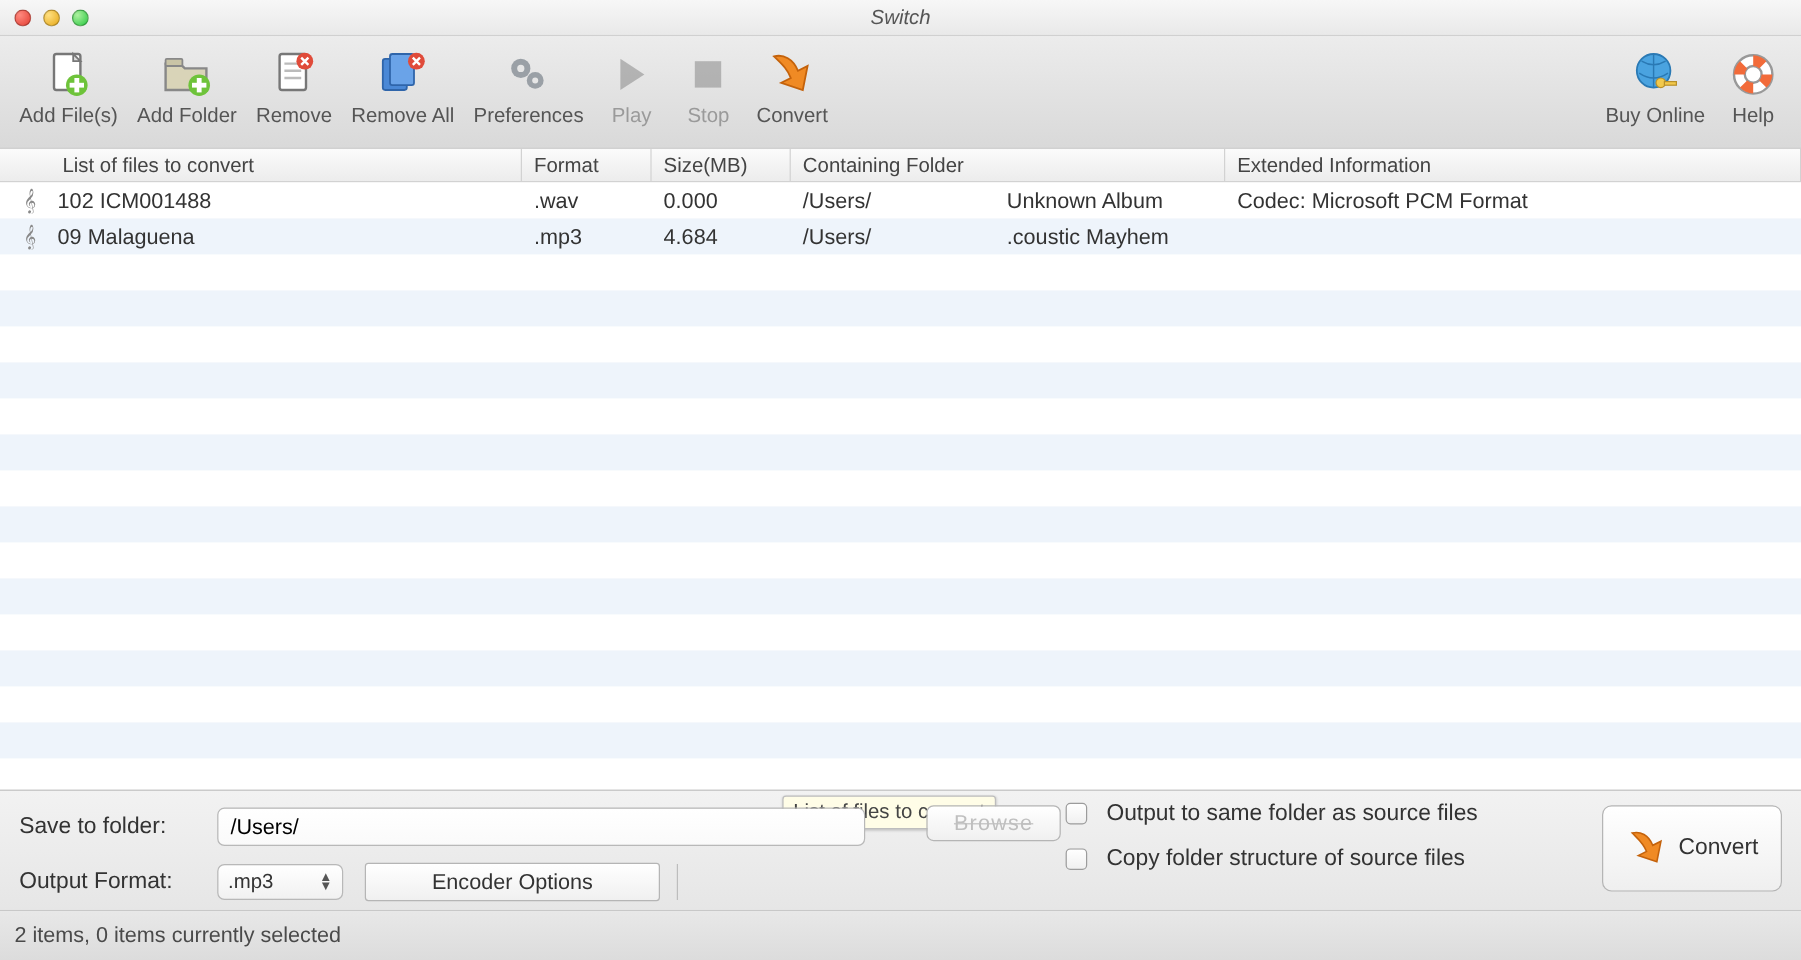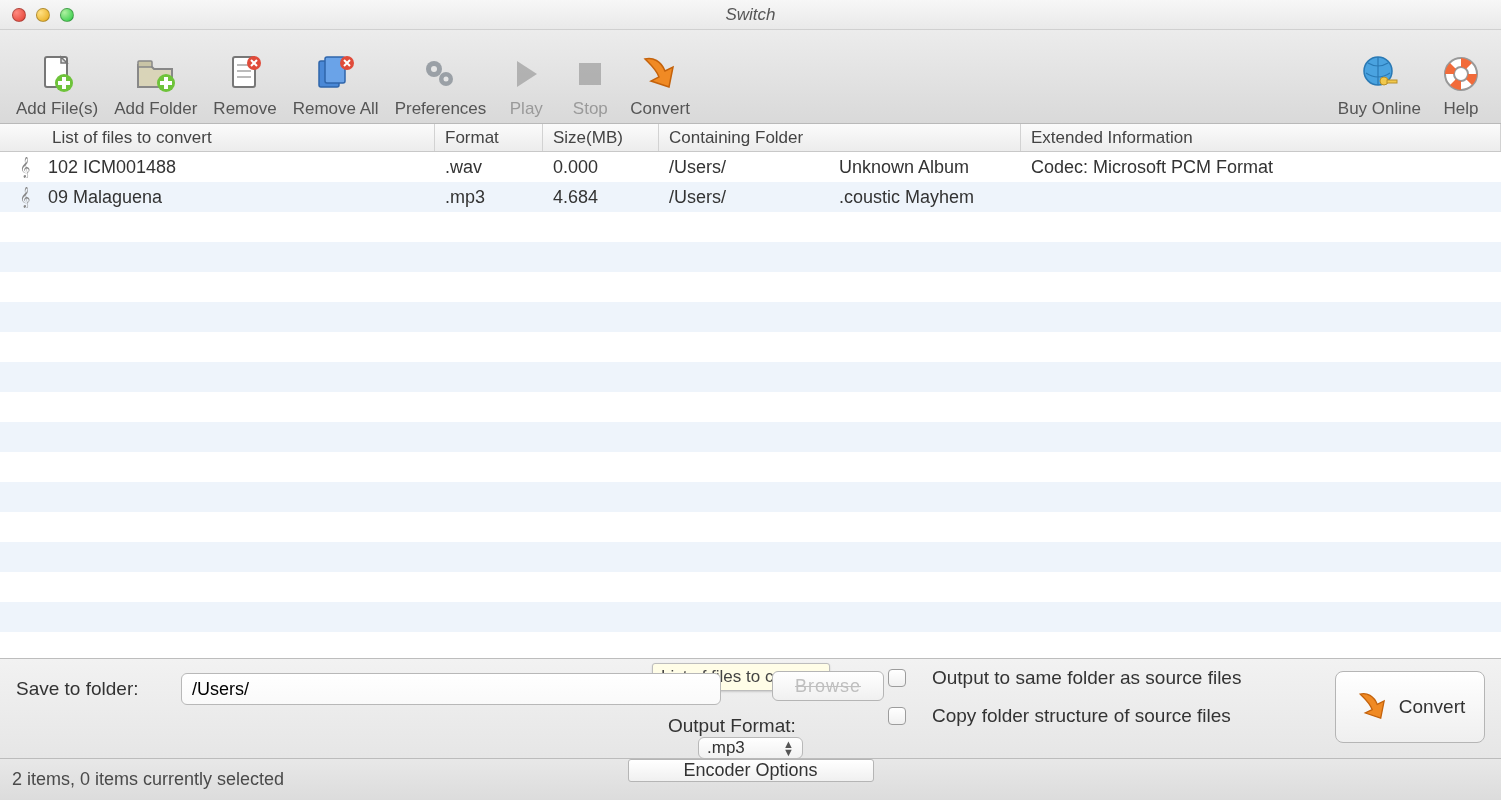--- a/index.html
+++ b/index.html
@@ -8,21 +8,21 @@
 
 .title-bar { height: 30px; background: linear-gradient(#f7f7f7, #e9e9e9); border-bottom: 1px solid #d0d0d0; display: flex; align-items: center; position: relative; font-style: italic; }
 .traffic { display: flex; gap: 10px; padding-left: 12px; }
 .tl { width: 14px; height: 14px; border-radius: 50%; border: 1px solid rgba(0,0,0,.25); }
 .tl.r { background: radial-gradient(circle at 30% 30%, #ff8a80, #e33e32); }
 .tl.y { background: radial-gradient(circle at 30% 30%, #ffe082, #e6a817); }
 .tl.g { background: radial-gradient(circle at 30% 30%, #aef1a0, #28c840); }
 .win-title { position: absolute; left: 0; right: 0; text-align: center; font-size: 17px; color: #555; pointer-events: none; }
 
 
-.toolbar { height: 94px; background: linear-gradient(#ececec, #d9d9d9); border-bottom: 1px solid #b9b9b9; display: flex; align-items: flex-end; padding: 0 8px 4px; }
+.toolbar { height: 94px; background: linear-gradient(#ececec, #d9d9d9); border-bottom: 1px solid #b9b9b9; display: flex; align-items: flex-end; padding: 0 8px 16px; }
 .tool-left { display: flex; }
 .tool-spacer { flex: 1; }
 .tool-right { display: flex; }
 .tool-btn { display: flex; flex-direction: column; align-items: center; justify-content: flex-end; padding: 0 8px; color: #555; cursor: default; }
 .tool-btn .ic { width: 48px; height: 46px; display: flex; align-items: center; justify-content: center; }
 .tool-btn .lbl { font-size: 17px; color: #555; margin-top: 2px; white-space: nowrap; }
 .tool-btn.dis .lbl { color: #9a9a9a; }
 .tool-btn.dis .ic { opacity: .55; }
 svg { display: block; }
 
@@ -42,21 +42,21 @@
 .bottom .row1, .bottom .row2 { display: flex; align-items: center; height: 40px; }
 .bottom label.fld { font-size: 19px; color: #333; width: 165px; }
 .mac-input { height: 32px; border: 1px solid #b8b8b8; border-radius: 6px; padding: 0 10px; font-size: 18px; background: linear-gradient(#fff,#fafafa); width: 540px; }
 .tooltip { position: absolute; left: 652px; top: 4px; background: #fffde7; border: 1px solid #bdbdbd; padding: 3px 8px; font-size: 17px; color: #444; border-radius: 3px; box-shadow: 0 1px 2px rgba(0,0,0,.15); }
 .mac-btn { height: 32px; border: 1px solid #b5b5b5; border-radius: 3px; background: linear-gradient(#ffffff,#f0f0f0); font-size: 18px; color: #333; padding: 0 22px; cursor: default; box-shadow: 0 1px 0 rgba(255,255,255,.6) inset; }
 .browse-peek { position: absolute; left: 772px; top: 12px; width: 112px; height: 30px; border: 1px solid #b5b5b5; border-radius: 6px; background: linear-gradient(#ffffff,#f0f0f0); display:flex;align-items:center;justify-content:center;font-size:18px;color:#999;letter-spacing:1px; overflow:hidden; z-index:1;}
 .mac-select { height: 30px; width: 105px; border: 1px solid #b8b8b8; border-radius: 6px; background: linear-gradient(#fff,#f1f1f1); font-size: 17px; padding: 0 8px; display: flex; align-items: center; justify-content: space-between; }
 .mac-select .arrs { font-size: 11px; line-height: 8px; color: #555; }
 .vsep { width: 1px; height: 30px; background: #bdbdbd; margin: 0 14px; }
 .chk-col { position: absolute; left: 888px; top: 8px; display: flex; flex-direction: column; gap: 16px; }
-.chk { display: flex; align-items: center; gap: 26px; font-size: 19px; color: #333; }
+.chk { display: flex; align-items: center; gap: 16px; font-size: 19px; color: #333; }
 .chk .box { width: 18px; height: 18px; border: 1px solid #9c9c9c; border-radius: 4px; background: linear-gradient(#fff,#f0f0f0); }
 .convert-big { position: absolute; right: 16px; top: 12px; width: 150px; height: 72px; border: 1px solid #b5b5b5; border-radius: 8px; background: linear-gradient(#ffffff,#efefef); display: flex; align-items: center; justify-content: center; gap: 8px; font-size: 19px; box-shadow: 0 1px 0 rgba(255,255,255,.7) inset; }
 
 
 .status { height: 42px; background: linear-gradient(#e8e8e8,#dcdcdc); border-top: 1px solid #bcbcbc; display: flex; align-items: center; padding-left: 12px; font-size: 18px; color: #4a4a4a; }
 </style>
 </head>
 <body>
 
 <div class="title-bar">
@@ -255,21 +255,21 @@
   <div class="browse-peek">
       <span style="text-decoration:line-through;opacity:.6">Browse</span>
     </div>
   <div class="tooltip">List of files to convert</div>
 
   <div class="row1">
     <label class="fld">Save to folder:</label>
     <input class="mac-input" style="position: relative; z-index: 2;" value="/Users/">
   </div>
 
-  <div class="row2" style="margin-top:6px;flex-direction:column;">
+  <div class="row2" style="margin-top:6px;">
     <label class="fld">Output Format:</label>
     <div class="mac-select">
       <span>.mp3</span>
       <span class="arrs">▲<br>▼</span>
     </div>
     <div style="width:18px"></div>
     <button class="mac-btn" style="width:246px;">Encoder Options</button>
     <div class="vsep"></div>
   </div>
 

